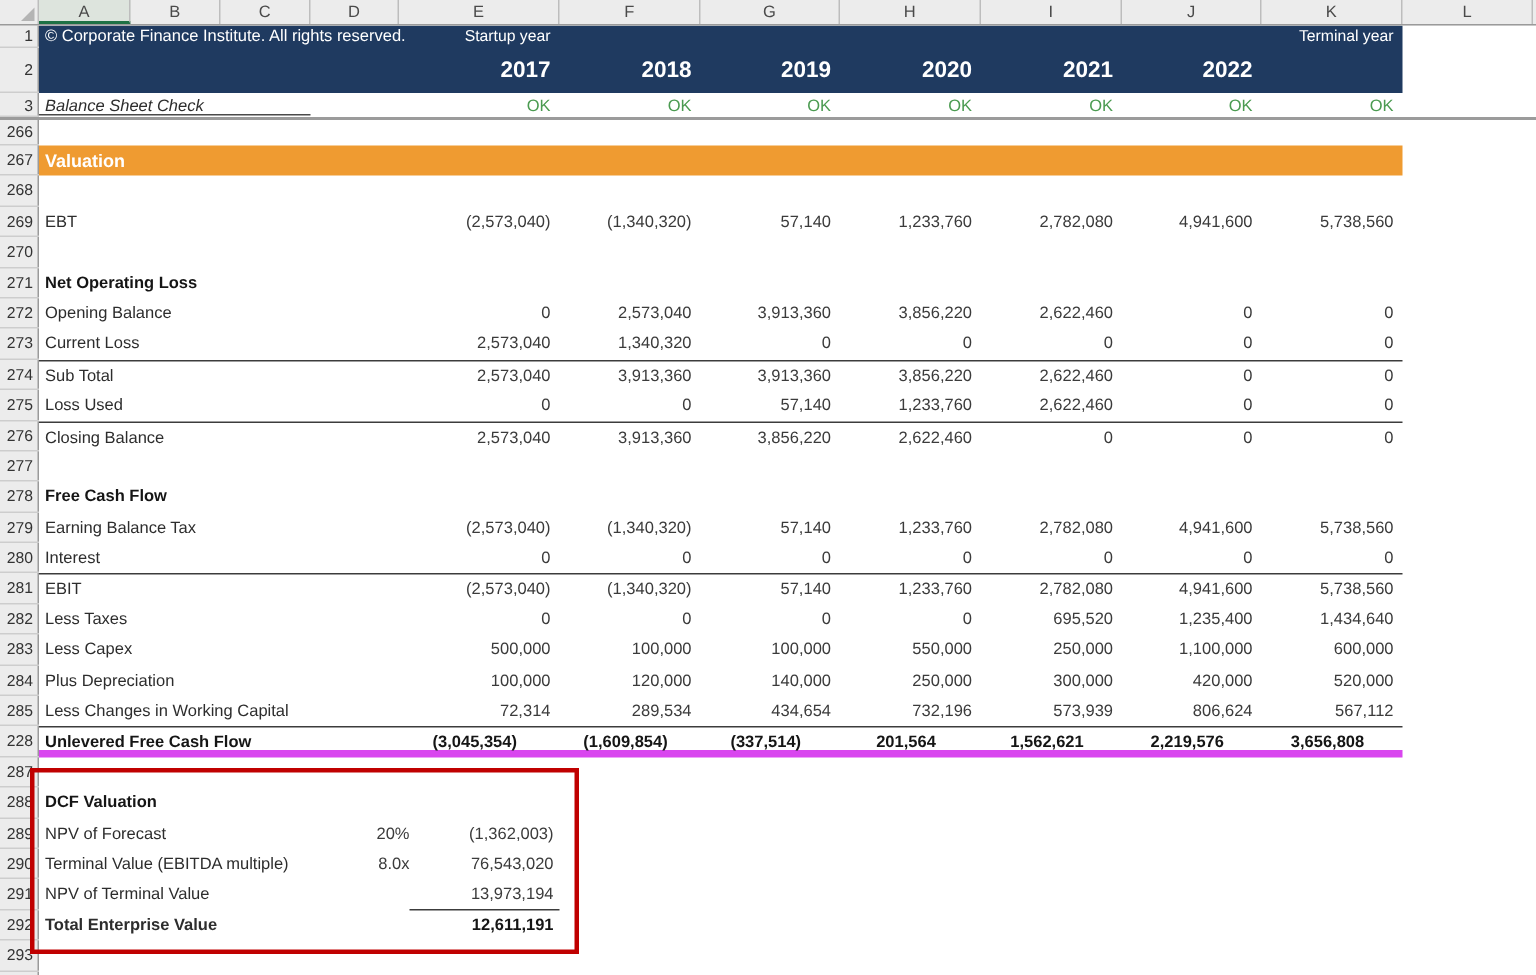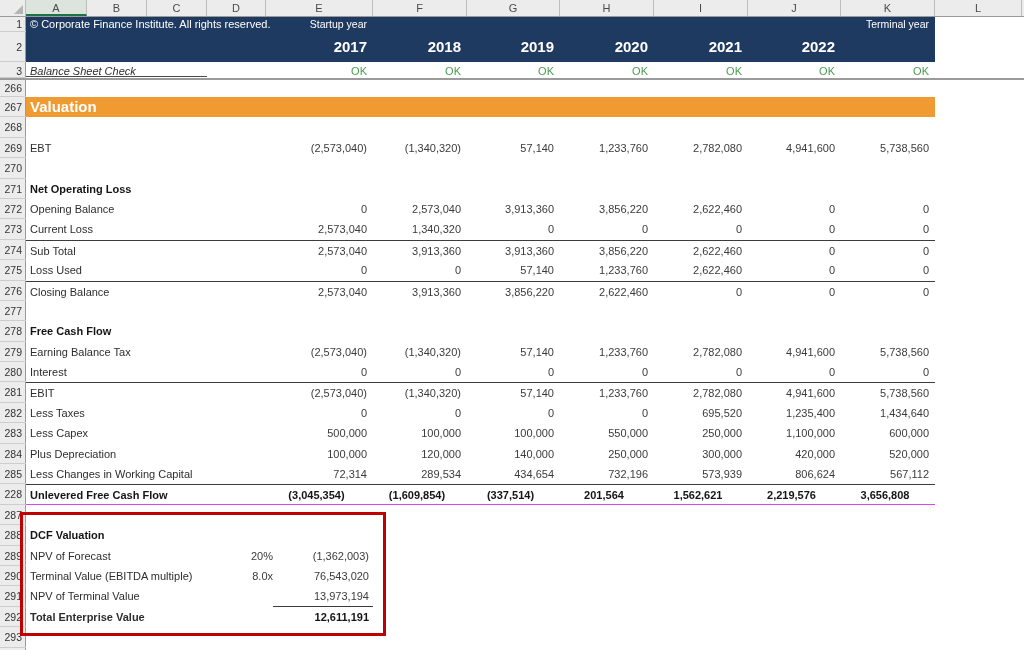--- a/index.html
+++ b/index.html
@@ -48,34 +48,34 @@
   .vals .cell:nth-child(4){width:94px;}
   .vals .cell:nth-child(5){width:94px;}
   .vals .cell:nth-child(6){width:93px;}
   .vals .cell:nth-child(7){width:94px;}
   .lcol{width:87px;flex:none;}
   .bold{font-weight:bold;color:#151515;}
   .boldvals .cell{font-weight:bold;color:#151515;text-align:center;}
   .italic{font-style:italic;}
   .ok .cell{color:var(--green);}
   .tl .lbl,.tl .vals{border-top:1px solid #3c3c3c;}
-  .bl .lbl,.bl .vals{border-bottom:1px solid #d946ef;}
+  .bl .lbl,.bl .vals{border-bottom:5px solid #d946ef;}
   .freeze{border-bottom:2px solid #9b9b9b;}
   .bsc{position:relative;}
   .bsc::after{content:"";position:absolute;left:0;bottom:1px;width:181px;border-bottom:1px solid #4a4a4a;}
   
   .navy{position:relative;width:909px;flex:none;background:var(--navy);color:#fff;display:flex;}
   .copyright{position:absolute;left:4px;top:0;font-size:11px;white-space:nowrap;}
   .startup{position:absolute;right:568px;top:0;font-size:10.5px;}
   .terminal{position:absolute;right:6px;top:0;font-size:10.5px;}
   .spacer240{width:240px;flex:none;}
   .years .cell{font-weight:bold;font-size:15px;color:#fff;}
   
   .orange-band{width:909px;flex:none;background:var(--orange);color:#fff;font-weight:bold;
-               font-size:15px;padding-left:4px;box-sizing:border-box;}
+               font-size:12px;padding-left:4px;box-sizing:border-box;}
   
   .dlbl{width:190px;flex:none;box-sizing:border-box;padding-left:4px;color:#2d2d2d;white-space:nowrap;}
   .dparam{width:57px;flex:none;text-align:right;}
   .dval{width:100px;flex:none;box-sizing:border-box;text-align:right;padding-right:4px;}
   .dval-line{border-bottom:1px solid #3c3c3c;}
   .redbox{position:absolute;left:20px;top:512px;width:366px;height:124px;box-sizing:border-box;
           border:3px solid var(--red_box);z-index:5;}
 </style>
 </head>
 <body>

